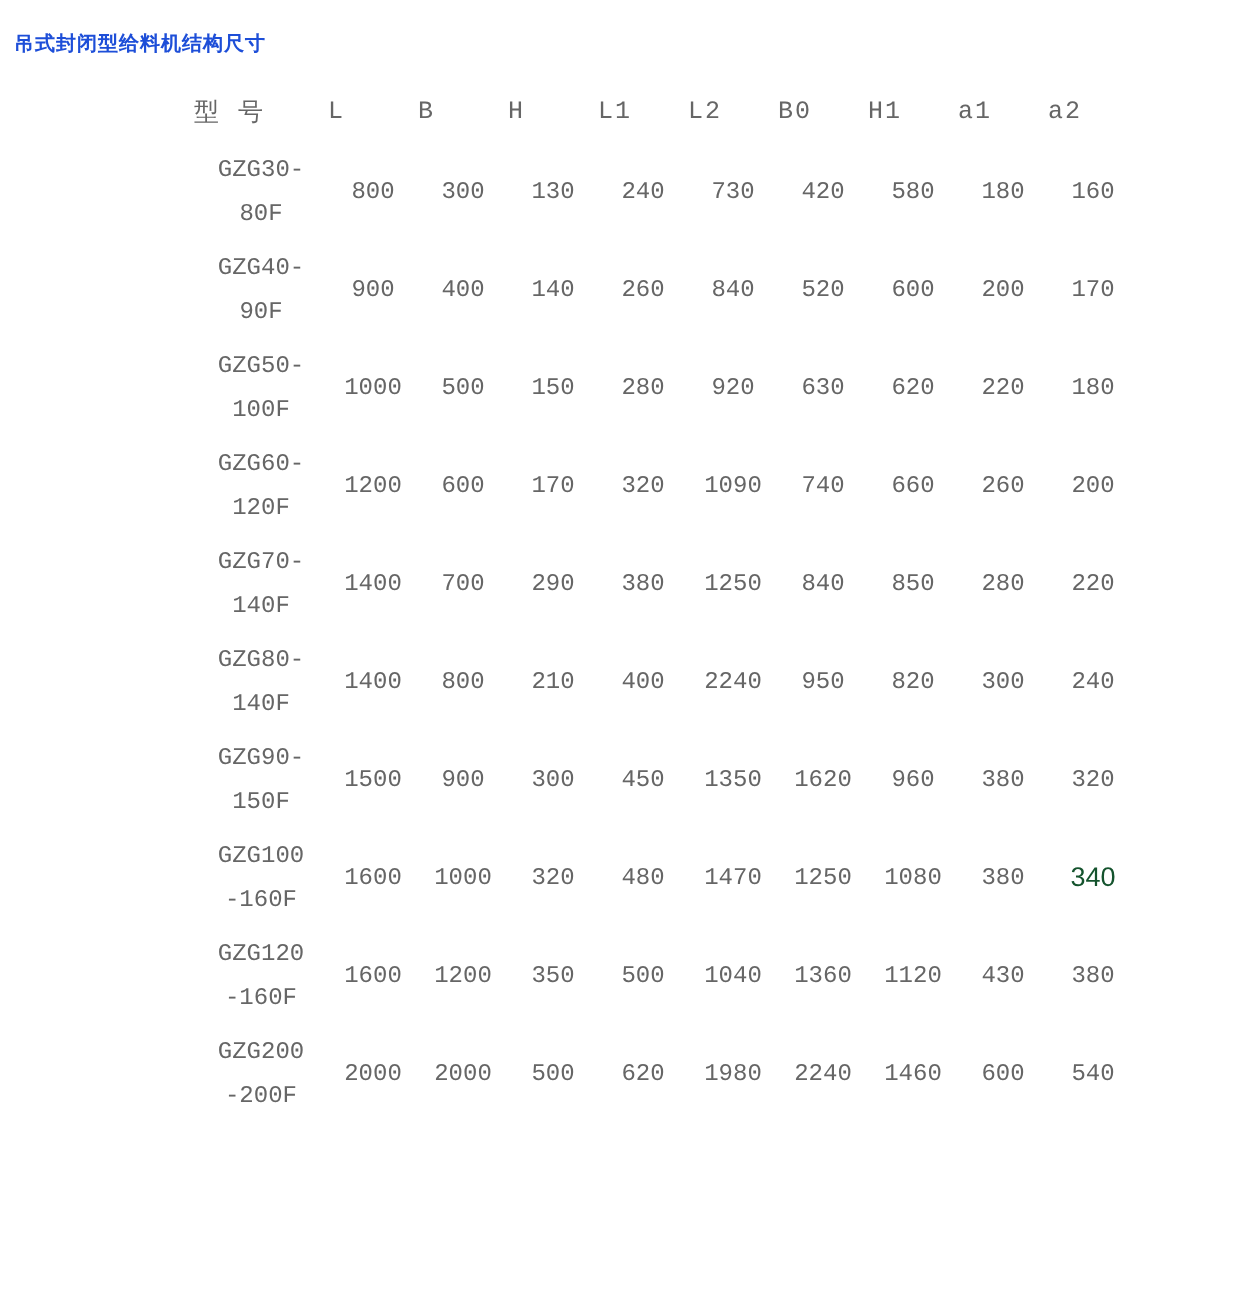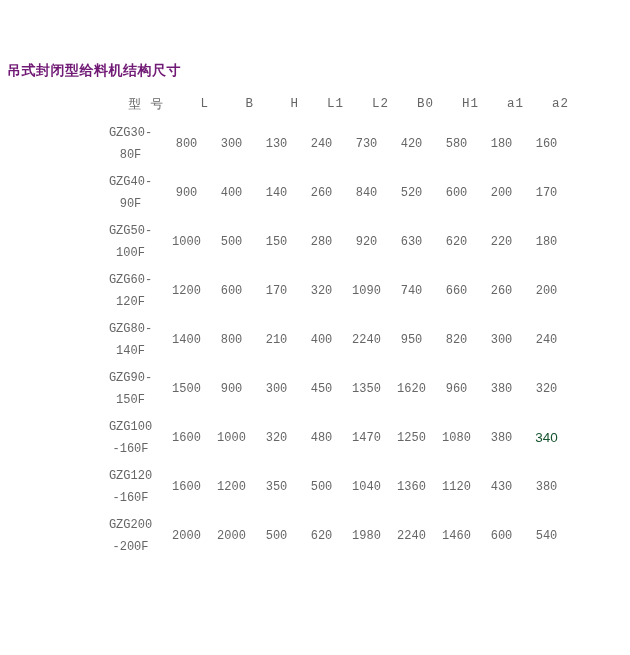--- a/index.html
+++ b/index.html
@@ -7,40 +7,39 @@
     padding: 0;
     width: 630px;
     height: 655px;
     overflow: hidden;
     background: #ffffff;
   }
   .page-title {
     padding: 14px 0 0 7px;
     font-family: "Liberation Sans", "DejaVu Sans", sans-serif;
     font-weight: bold;
-    font-size: 14px;
+    font-size: 10px;
     line-height: 17px;
-    color: #701a75;
+    color: #1d4ed8;
     letter-spacing: 0.5px;
-    margin-top: 48px;
   }
   table.spec-table {
     margin: 10px 0 0 97px;
     border-collapse: collapse;
     table-layout: fixed;
     width: 472px;
     font-family: "Liberation Mono", "DejaVu Sans Mono", monospace;
     font-size: 12px;
     color: #666666;
   }
   table.spec-table th {
     height: 30px;
     font-weight: normal;
     font-size: 12.5px;
-    text-align: right;
+    text-align: left;
     vertical-align: middle;
     letter-spacing: 1px;
     padding: 0;
   }
   table.spec-table td {
     height: 49px;
     text-align: center;
     vertical-align: middle;
     padding: 0;
   }
@@ -143,20 +142,35 @@
         <td>170</td>
         <td>320</td>
         <td>1090</td>
         <td>740</td>
         <td>660</td>
         <td>260</td>
         <td>200</td>
       </tr>
       <tr>
         <td class="model-cell">
+          <div>GZG70-</div>
+          <div>140F</div>
+        </td>
+        <td>1400</td>
+        <td>700</td>
+        <td>290</td>
+        <td>380</td>
+        <td>1250</td>
+        <td>840</td>
+        <td>850</td>
+        <td>280</td>
+        <td>220</td>
+      </tr>
+      <tr>
+        <td class="model-cell">
           <div>GZG80-</div>
           <div>140F</div>
         </td>
         <td>1400</td>
         <td>800</td>
         <td>210</td>
         <td>400</td>
         <td>2240</td>
         <td>950</td>
         <td>820</td>

